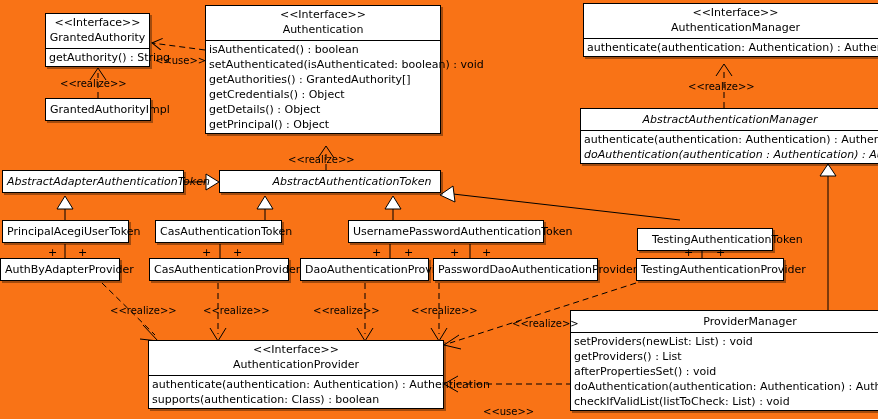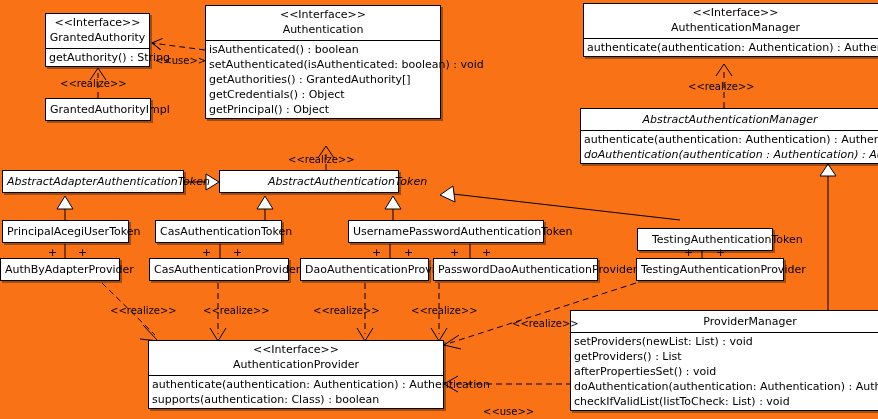--- a/index.html
+++ b/index.html
@@ -228,20 +228,21 @@
   <div class="uml-class" style="left:205px; top:5px; width:236px;">
     <div class="sec hdr">
       <span class="stereo">&lt;&lt;Interface&gt;&gt;</span>
       <span class="cname">Authentication</span>
     </div>
     <div class="sec ops">
       <span class="op">isAuthenticated() : boolean</span>
       <span class="op">setAuthenticated(isAuthenticated: boolean) : void</span>
       <span class="op">getAuthorities() : GrantedAuthority[]</span>
       <span class="op">getCredentials() : Object</span>
+      <span class="op">getDetails() : Object</span>
       <span class="op">getPrincipal() : Object</span>
     </div>
   </div>
 
   <div class="uml-class" style="left:583px; top:3px; width:305px;">
     <div class="sec hdr">
       <span class="stereo">&lt;&lt;Interface&gt;&gt;</span>
       <span class="cname">AuthenticationManager</span>
     </div>
     <div class="sec ops">
@@ -256,21 +257,21 @@
     <div class="sec ops">
       <span class="op">authenticate(authentication: Authentication) : Authentication</span>
       <span class="op abstract">doAuthentication(authentication : Authentication) : Authentication</span>
     </div>
   </div>
 
   <div class="uml-class" style="left:2px; top:170px; width:182px;">
     <span class="simple-title abstract">AbstractAdapterAuthenticationToken</span>
   </div>
 
-  <div class="uml-class" style="left:219px; top:170px; width:180px;padding-left:44px;">
+  <div class="uml-class" style="left:219px; top:170px; width:222px;padding-left:44px;">
     <span class="simple-title abstract" style="text-align:center;">AbstractAuthenticationToken</span>
   </div>
 
   <div class="uml-class" style="left:2px; top:220px; width:127px;">
     <span class="simple-title">PrincipalAcegiUserToken</span>
   </div>
 
   <div class="uml-class" style="left:155px; top:220px; width:127px;">
     <span class="simple-title">CasAuthenticationToken</span>
   </div>

